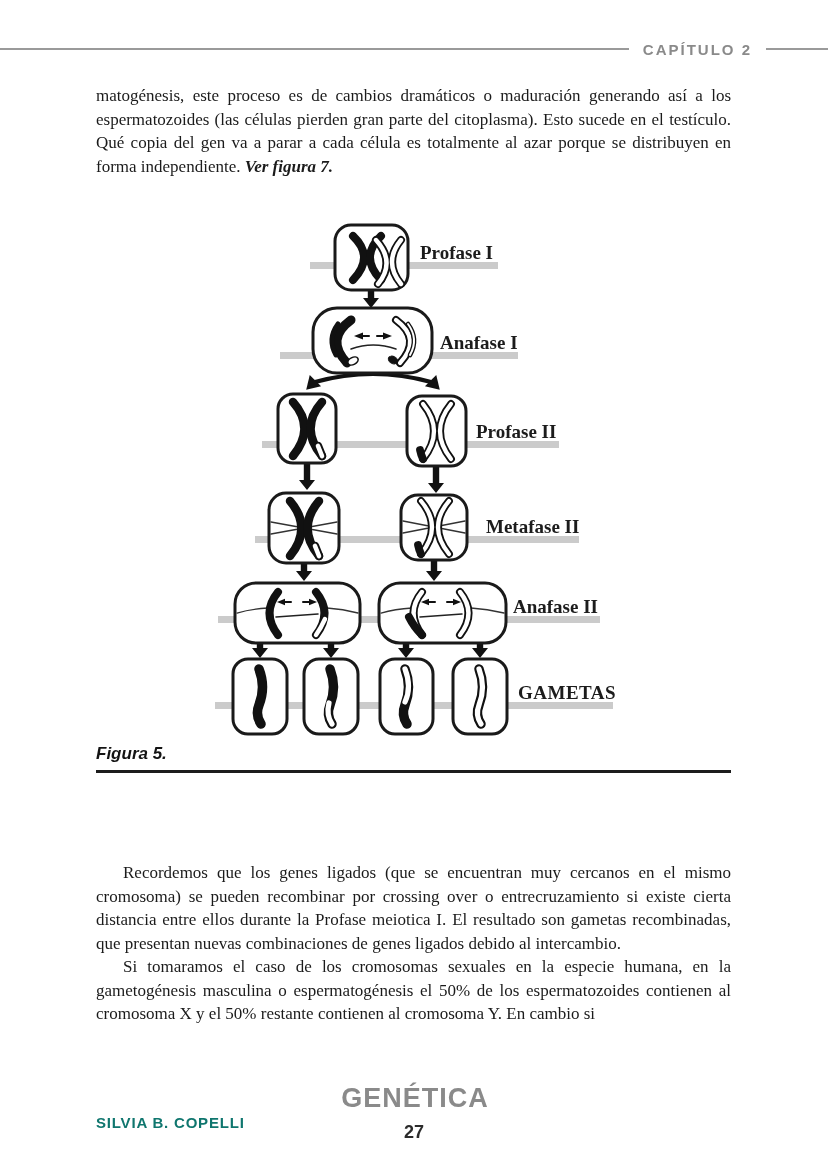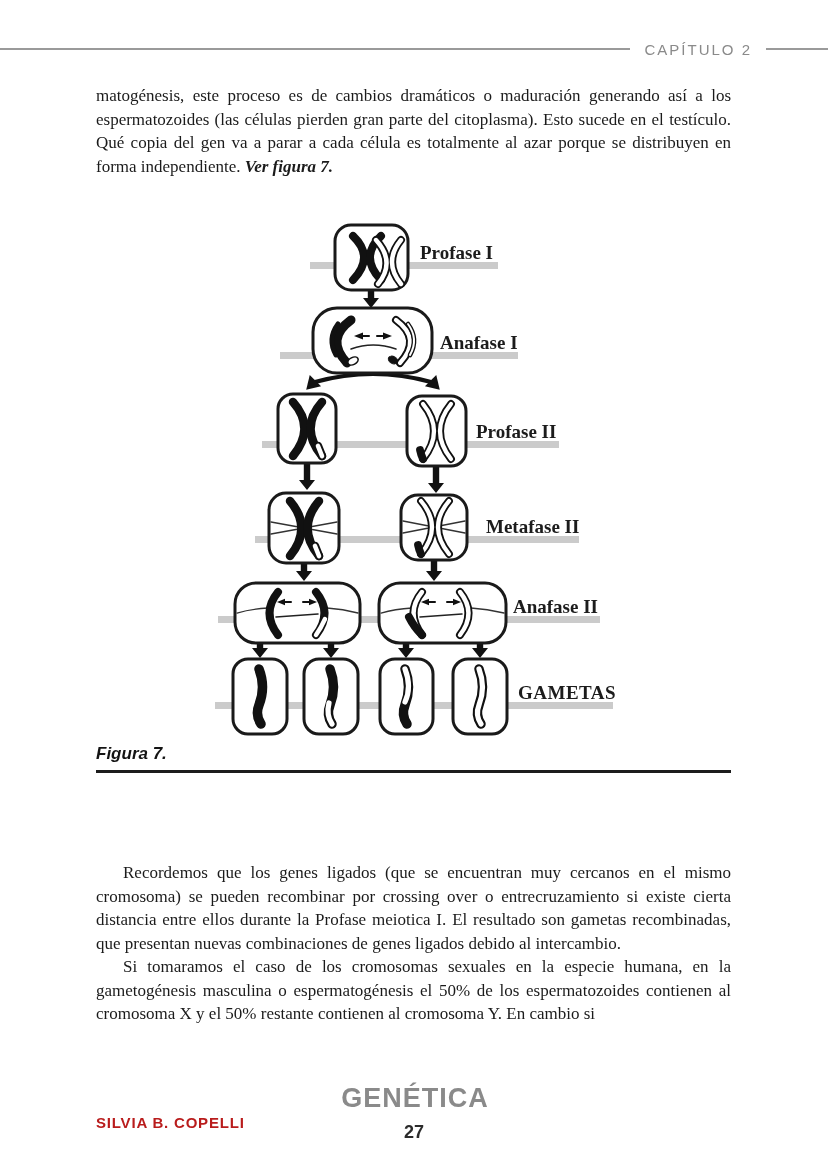--- a/index.html
+++ b/index.html
@@ -7,21 +7,21 @@
     position:relative; width:828px; height:1168px; background:#ffffff;
     font-family:"Liberation Serif", serif; color:#1b1b1b; overflow:hidden;
     border-bottom:2px solid #eef1f5;
   }
   
   .header { position:absolute; top:40px; left:0; right:0; height:18px;
     display:flex; align-items:center; }
   .hline { height:2px; background:#9a9a9a; }
   .hline.left { flex:1; }
   .hline.right { width:62px; }
-  .chapter { font-family:"Liberation Sans", sans-serif; font-weight:normal;
+  .chapter { font-family:"Liberation Sans", sans-serif; font-weight:bold;
     font-size:15px; letter-spacing:2px; color:#8a8a8a; margin:0 14px;
     white-space:nowrap; }
   
   .bodytext { position:absolute; left:96px; width:635px;
     font-size:17px; line-height:23.5px; text-align:justify;font-family:Liberation Serif, serif; }
   .bodytext p { margin:0; }
   .bodytext p.indent { text-indent:27px; }
   .p-top { top:84px; }
   .p-bottom { top:861px; }
   .ref-em { font-weight:bold; font-style:italic; }
@@ -41,21 +41,21 @@
   .fline { height:2px; background:#9a9a9a; }
   .fline.grow { flex:1; }
   .fline.dash { width:20px; background:#4a4a4a; height:3px; }
   .fline.tail { width:42px; }
   .booktitle { font-weight:bold; font-size:27px; letter-spacing:1px;
     color:#8a8a8a; margin:0 10px 0 12px; white-space:nowrap; }
   .pagenum { font-weight:bold; font-size:18px; color:#2b2b2b; margin:8px 8px; }
   .footer2 { position:absolute; top:1114px; left:96px; width:644px;
     display:flex; justify-content:space-between; align-items:flex-end;
     font-family:"Liberation Sans", sans-serif; font-weight:bold;
-    font-size:15px; color:#b91c1c; }
+    font-size:15px; color:#0f766e; }
   .footer2 .author { letter-spacing:0.8px; }
 </style>
 </head>
 <body>
 
 <div class="page">
 
   <div class="header">
     <div class="hline left"></div>
     <div class="chapter">CAPÍTULO 2</div>
@@ -208,21 +208,21 @@
     <g>
       <text class="flabel" x="245" y="54">Profase I</text>
       <text class="flabel" x="265" y="144">Anafase I</text>
       <text class="flabel" x="301" y="233">Profase II</text>
       <text class="flabel" x="311" y="328">Metafase II</text>
       <text class="flabel" x="338" y="408">Anafase II</text>
       <text class="flabel caps" x="343" y="494">GAMETAS</text>
     </g>
   </svg>
 
-  <div class="figcaption">Figura 7.</div>
+  <div class="figcaption">Figura 5.</div>
   <div class="figrule"></div>
 
   <div class="bodytext p-bottom">
     <p class="indent">Recordemos que los genes ligados (que se encuentran muy cercanos en el mismo cromosoma) se pueden recombinar por crossing over o entrecruzamiento si existe cierta distancia entre ellos durante la Profase meiotica I. El resultado son gametas recombinadas, que presentan nuevas combinaciones de genes ligados debido al intercambio.</p>
     <p class="indent">Si tomaramos el caso de los cromosomas sexuales en la especie humana, en la gametogénesis masculina o espermatogénesis el 50% de los espermatozoides contienen al cromosoma X y el 50% restante contienen al cromosoma Y. En cambio si</p>
   </div>
 
   <div class="footer1">
     <div class="fline grow"></div>
     <div class="booktitle">GENÉTICA</div>

